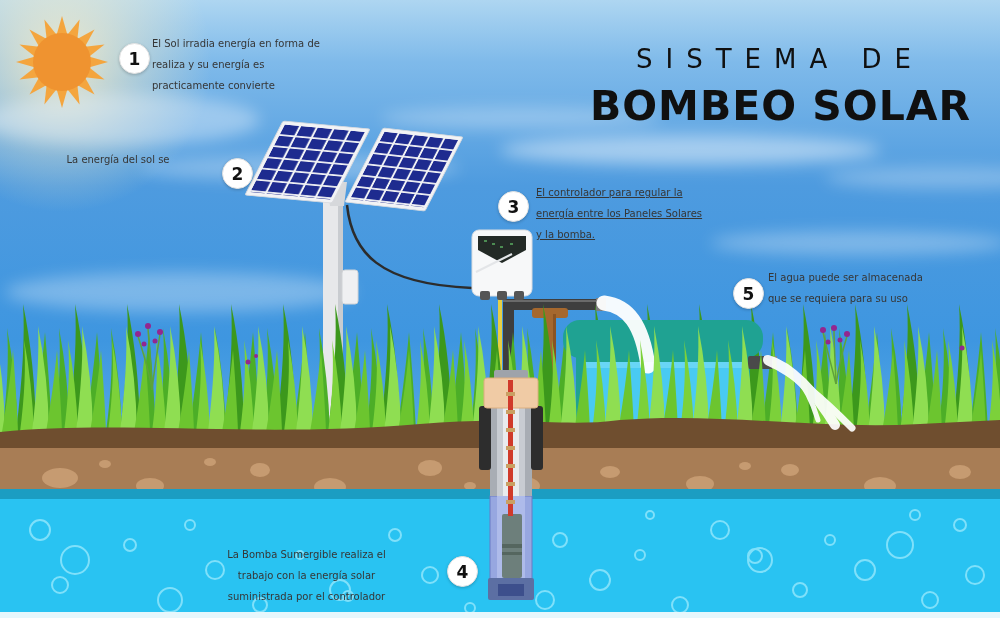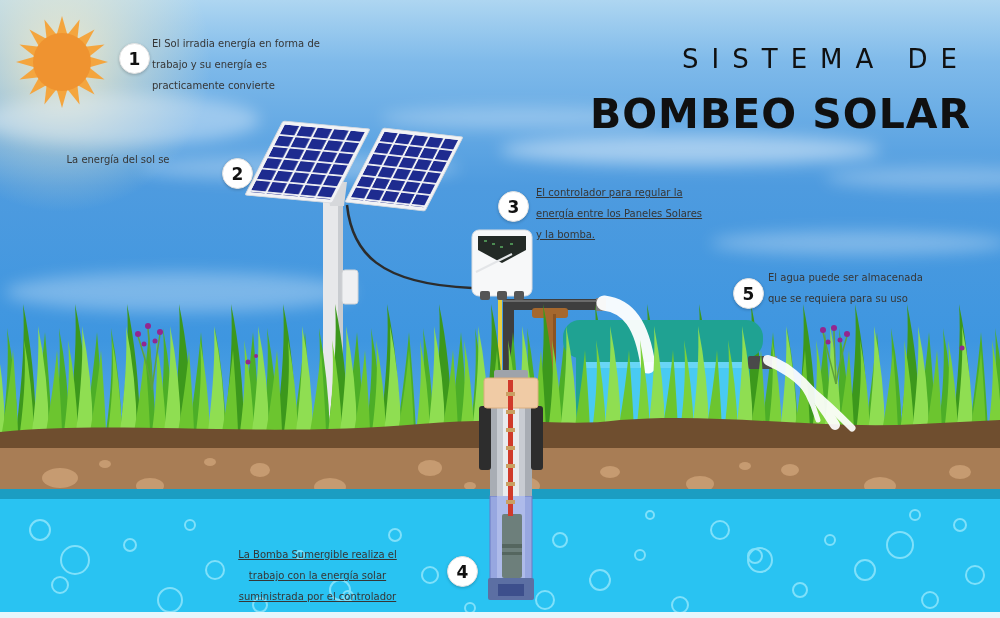--- a/index.html
+++ b/index.html
@@ -3,22 +3,22 @@
 <meta charset="utf-8">
 <style>
   html,body{margin:0;padding:0;}
   #stage{
     position:relative;width:1000px;height:618px;overflow:hidden;
     font-family:"DejaVu Sans",sans-serif;
     background:linear-gradient(180deg,#AED6F1 0%,#7FBAEA 10%,#4E9BDF 30%,#3E96E0 55%,#55AAE6 72%,#7CC3EE 86%,#8FCBF0 100%);
   }
   #scene{position:absolute;left:0;top:0;}
   .title{position:absolute;left:590px;top:44px;width:380px;text-align:center;color:#101010;}
-  .title .l1{font-size:26px;font-weight:400;letter-spacing:13px;white-space:nowrap;text-align:right;}
-  .title .l2{font-size:41px;font-weight:700;letter-spacing:1px;margin-top:16px;white-space:nowrap;}
+  .title .l1{font-size:26px;font-weight:400;letter-spacing:13px;white-space:nowrap;}
+  .title .l2{font-size:41px;font-weight:700;letter-spacing:1px;margin-top:8px;white-space:nowrap;}
   .step{position:absolute;font-size:10px;line-height:21px;color:#363636;}
   .step .line{white-space:nowrap;}
   .ta-r{text-align:center;}
   .badge{
     position:absolute;width:29px;height:29px;border-radius:50%;
     background:#fff;border:1px solid #e2e2e2;box-shadow:0 1px 3px rgba(0,0,0,.2);
     display:flex;align-items:center;justify-content:center;
     font-size:17px;font-weight:700;color:#111;
   }
 </style>
@@ -270,38 +270,38 @@
   </svg>
 
   <div class="title">
     <div class="l1">SISTEMA DE</div>
     <div class="l2">BOMBEO SOLAR</div>
   </div>
 
   <div class="badge" style="left:119px;top:43px;">1</div>
   <div class="step" style="left:152px;top:33px;">
     <div class="line">El Sol irradia energía en forma de</div>
-    <div class="line">trabajo y su energía es</div>
+    <div class="line">realiza y su energía es</div>
     <div class="line">practicamente convierte</div>
   </div>
 
   <div class="badge" style="left:222px;top:158px;">2</div>
   <div class="step ta-r" style="left:18px;top:149px;width:200px;">
     <div class="line">La energía del sol se</div>
   </div>
 
   <div class="badge" style="left:498px;top:191px;">3</div>
   <div class="step" style="left:536px;top:182px;text-decoration:underline;">
     <div class="line">El controlador  para regular la</div>
     <div class="line">energía entre los Paneles Solares</div>
     <div class="line">y la bomba.</div>
   </div>
 
   <div class="badge" style="left:447px;top:556px;">4</div>
-  <div class="step ta-r" style="left:195px;top:544px;width:245px;text-decoration:underline;">
+  <div class="step ta-r" style="left:184px;top:544px;width:245px;">
     <div class="line">La Bomba Sumergible realiza el</div>
     <div class="line">trabajo con la energía solar</div>
     <div class="line">suministrada por el controlador</div>
   </div>
 
   <div class="badge" style="left:733px;top:278px;">5</div>
   <div class="step" style="left:768px;top:267px;">
     <div class="line">El agua puede ser almacenada</div>
     <div class="line">que se requiera para su uso</div>
   </div>

